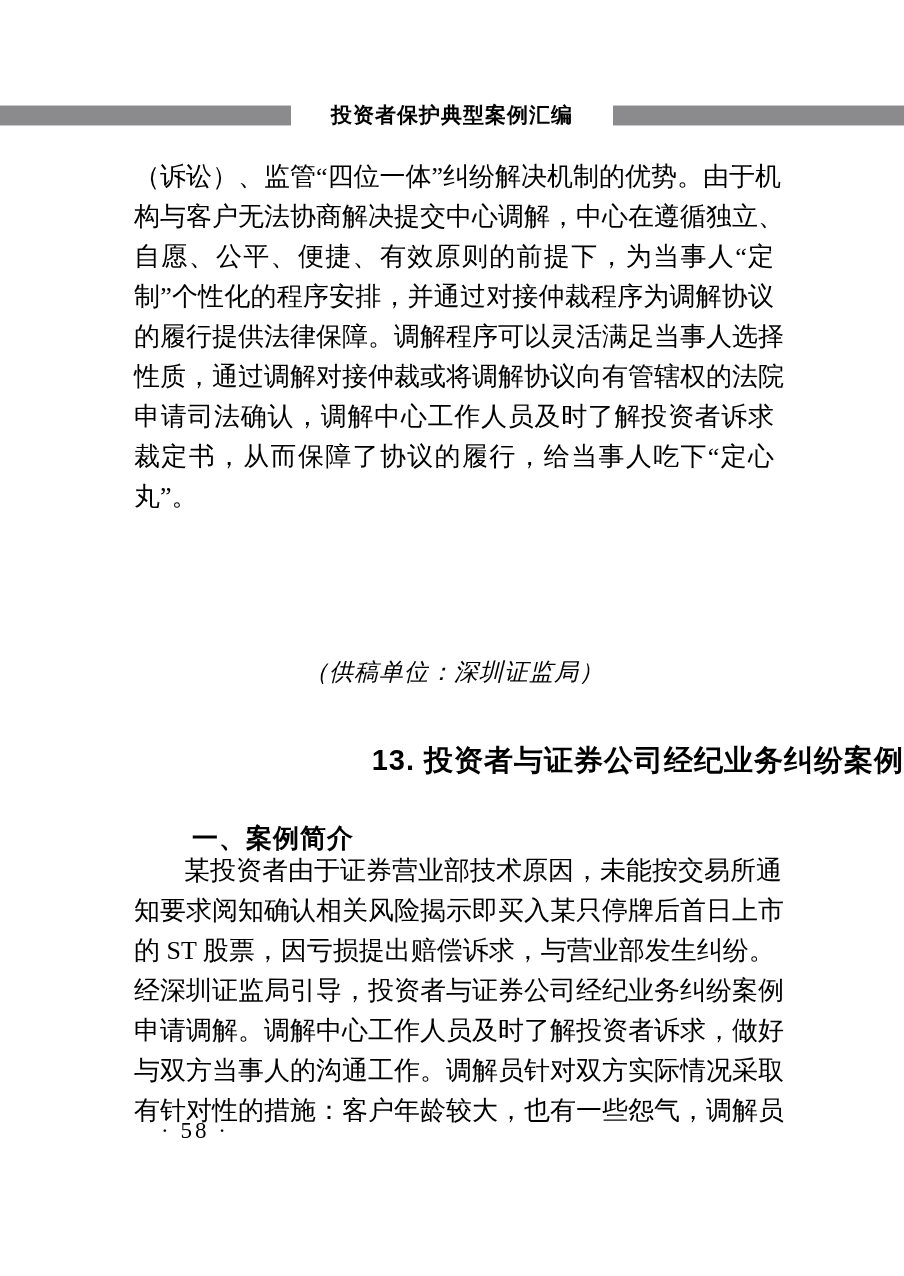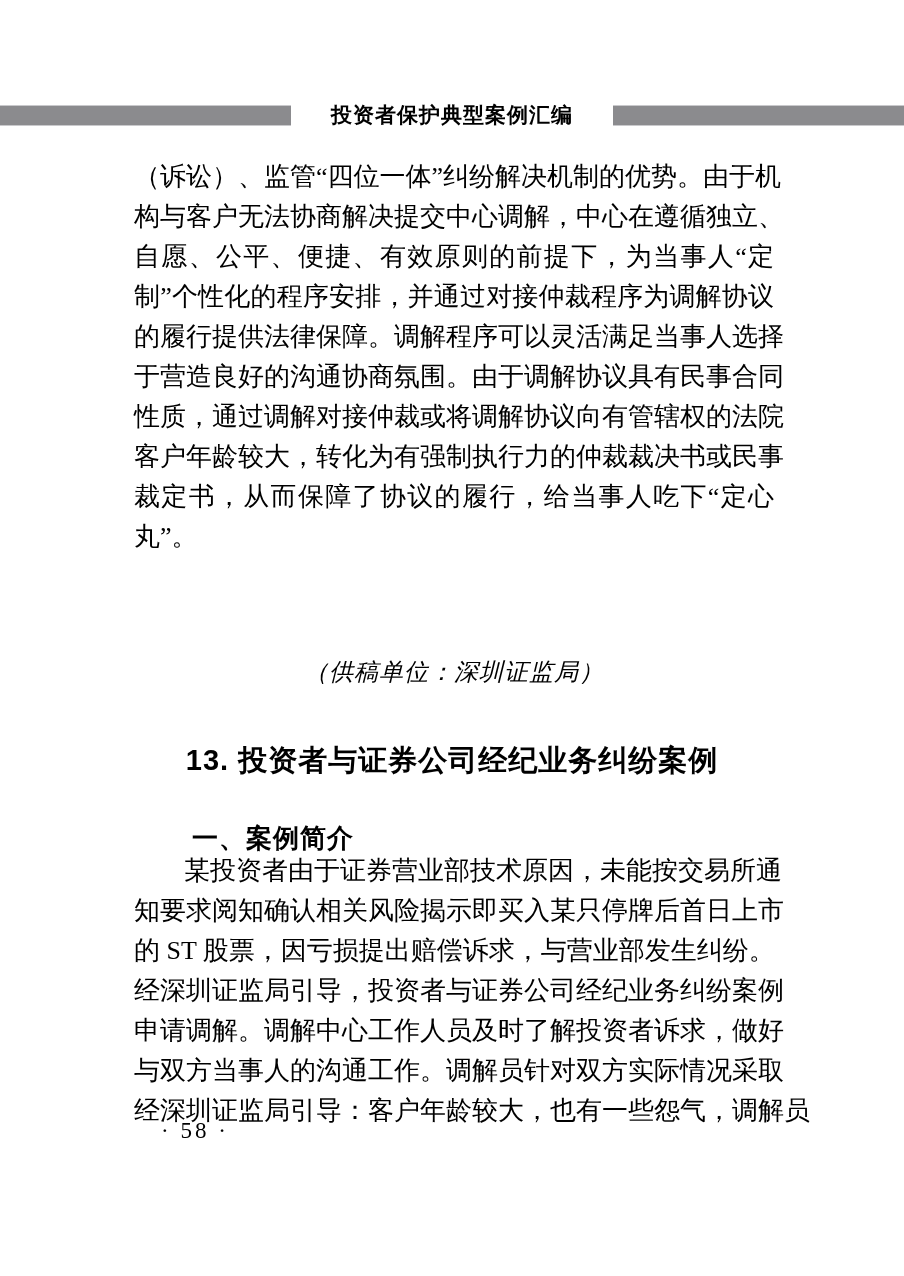--- a/index.html
+++ b/index.html
@@ -84,21 +84,21 @@
   }
 
   .section-heading {
     position: absolute;
     left: 0;
     width: 904px;
     top: 738px;
     height: 45px;
     line-height: 45px;
     margin: 0;
-    text-align: center;
+    text-align: right;
     font-family: "Liberation Sans", "DejaVu Sans", sans-serif;
     font-weight: bold;
     font-size: 29px;
     letter-spacing: 1px;
   }
 
   .subsection-heading {
     position: absolute;
     left: 184px;
     top: 809px;
@@ -131,38 +131,37 @@
     <div class="header-title">投资者保护典型案例汇编</div>
     <div class="header-rule"></div>
   </header>
 
   <div class="textblock" id="para1">
     <div class="bline just">（诉讼）、监管“四位一体”纠纷解决机制的优势。由于机</div>
     <div class="bline just">构与客户无法协商解决提交中心调解，中心在遵循独立、</div>
     <div class="bline just">自愿、公平、便捷、有效原则的前提下，为当事人“定</div>
     <div class="bline just">制”个性化的程序安排，并通过对接仲裁程序为调解协议</div>
     <div class="bline just">的履行提供法律保障。调解程序可以灵活满足当事人选择</div>
-    <div class="bline just">于营造良好的沟通协商氛围。由于调解协议具有民事合同</div>
     <div class="bline just">性质，通过调解对接仲裁或将调解协议向有管辖权的法院</div>
-    <div class="bline just">客户年龄较大，转化为有强制执行力的仲裁裁决书或民事</div>
+    <div class="bline just">申请司法确认，调解中心工作人员及时了解投资者诉求</div>
     <div class="bline just">裁定书，从而保障了协议的履行，给当事人吃下“定心</div>
     <div class="bline">丸”。</div>
   </div>
 
   <div class="attribution">（供稿单位：深圳证监局）</div>
 
   <h2 class="section-heading">13. 投资者与证券公司经纪业务纠纷案例</h2>
 
   <h3 class="subsection-heading">一、案例简介</h3>
 
   <div class="textblock" id="para2">
     <div class="bline just indent">某投资者由于证券营业部技术原因，未能按交易所通</div>
     <div class="bline just">知要求阅知确认相关风险揭示即买入某只停牌后首日上市</div>
     <div class="bline just">的 ST 股票，因亏损提出赔偿诉求，与营业部发生纠纷。</div>
     <div class="bline just">经深圳证监局引导，投资者与证券公司经纪业务纠纷案例</div>
     <div class="bline just">申请调解。调解中心工作人员及时了解投资者诉求，做好</div>
     <div class="bline just">与双方当事人的沟通工作。调解员针对双方实际情况采取</div>
-    <div class="bline just">经深圳证监局引导：客户年龄较大，也有一些怨气，调解员</div>
+    <div class="bline just">有针对性的措施：客户年龄较大，也有一些怨气，调解员</div>
   </div>
 
   <div class="page-number">· 58 ·</div>
 
 </div>
 
 </body></html>

